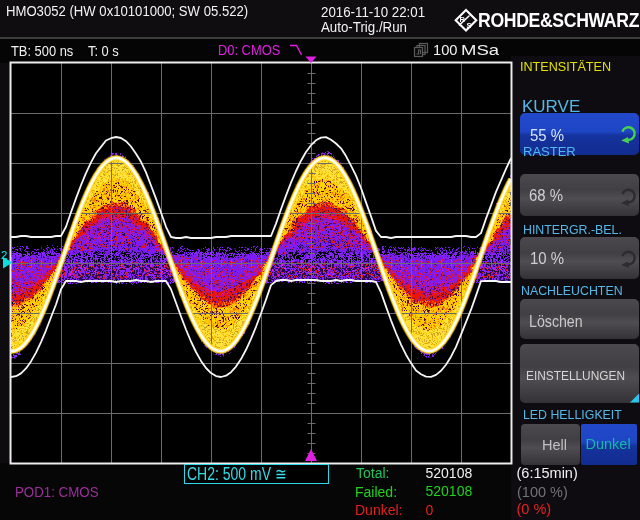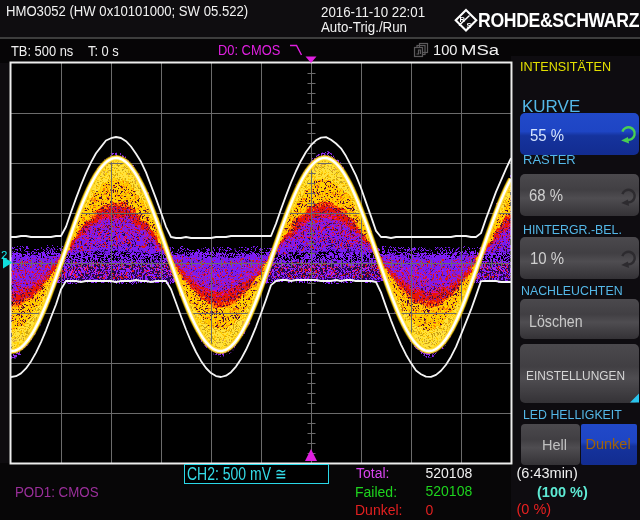--- a/index.html
+++ b/index.html
@@ -130,33 +130,33 @@
 <div class="t" style="left:320.5px;top:19.1px;font-size:14px;color:#f2f2f2;font-weight:normal;letter-spacing:0px;transform:scaleX(0.95);transform-origin:0 0;">Auto-Trig./Run</div>
 <div class="t" style="left:478px;top:8.1px;font-size:20.5px;color:#ffffff;font-weight:bold;letter-spacing:-0.4px;transform:scaleX(0.86);transform-origin:0 0;">ROHDE&amp;SCHWARZ</div>
 <div class="t" style="left:11px;top:42.6px;font-size:14px;color:#f0f0f0;font-weight:normal;letter-spacing:0px;transform:scaleX(0.92);transform-origin:0 0;">TB: 500 ns</div>
 <div class="t" style="left:88px;top:42.6px;font-size:14px;color:#f0f0f0;font-weight:normal;letter-spacing:0px;transform:scaleX(0.92);transform-origin:0 0;">T: 0 s</div>
 <div class="t" style="left:218px;top:42.2px;font-size:14px;color:#e020e0;font-weight:normal;letter-spacing:0px;transform:scaleX(0.92);transform-origin:0 0;">D0: CMOS</div>
 <div class="t" style="left:432.5px;top:42.1px;font-size:14px;color:#f0f0f0;font-weight:normal;letter-spacing:0px;transform:scaleX(1.05);transform-origin:0 0;">100</div>
 <div class="t" style="left:460.8px;top:42.1px;font-size:14px;color:#f0f0f0;font-weight:normal;letter-spacing:0px;transform:scaleX(1.32);transform-origin:0 0;">MSa</div>
 <div class="t" style="left:520px;top:58.6px;font-size:13px;color:#e3e000;font-weight:normal;letter-spacing:0px;transform:scaleX(0.97);transform-origin:0 0;">INTENSITÄTEN</div>
 <div class="t" style="left:522px;top:97.2px;font-size:17px;color:#54b8e8;font-weight:normal;letter-spacing:0px;">KURVE</div>
 <div class="t" style="left:529.5px;top:125.5px;font-size:17px;color:#d5e5ff;font-weight:normal;letter-spacing:0px;transform:scaleX(0.88);transform-origin:0 0;">55 %</div>
-<div class="t" style="left:523px;top:152px;font-size:13px;color:#54b8e8;font-weight:normal;letter-spacing:0px;text-align:right;">RASTER</div>
+<div class="t" style="left:523px;top:144px;font-size:13px;color:#54b8e8;font-weight:normal;letter-spacing:0px;text-align:right;">RASTER</div>
 <div class="t" style="left:529px;top:185.6px;font-size:17px;color:#d0d0d0;font-weight:normal;letter-spacing:0px;transform:scaleX(0.88);transform-origin:0 0;">68 %</div>
 <div class="t" style="left:522.5px;top:221.9px;font-size:13px;color:#54b8e8;font-weight:normal;letter-spacing:0px;transform:scaleX(0.95);transform-origin:0 0;">HINTERGR.-BEL.</div>
 <div class="t" style="left:529.5px;top:248.6px;font-size:17px;color:#d0d0d0;font-weight:normal;letter-spacing:0px;transform:scaleX(0.88);transform-origin:0 0;">10 %</div>
 <div class="t" style="left:521px;top:283.1px;font-size:13px;color:#54b8e8;font-weight:normal;letter-spacing:0px;transform:scaleX(0.95);transform-origin:0 0;">NACHLEUCHTEN</div>
 <div class="t" style="left:529px;top:311.9px;font-size:16.5px;color:#c8c8c8;font-weight:normal;letter-spacing:0px;transform:scaleX(0.86);transform-origin:0 0;">Löschen</div>
 <div class="t" style="left:526px;top:367.9px;font-size:13.5px;color:#d5d5d5;font-weight:normal;letter-spacing:0px;transform:scaleX(0.88);transform-origin:0 0;">EINSTELLUNGEN</div>
 <div class="t" style="left:523px;top:407.1px;font-size:13px;color:#54b8e8;font-weight:normal;letter-spacing:0px;transform:scaleX(0.95);transform-origin:0 0;">LED HELLIGKEIT</div>
 <div class="t" style="left:542px;top:437.1px;font-size:14.5px;color:#c0c0c0;font-weight:normal;letter-spacing:0px;">Hell</div>
-<div class="t" style="left:585.5px;top:436.1px;font-size:14.5px;color:#a16207;font-weight:normal;letter-spacing:0px;">Dunkel</div>
-<div class="t" style="left:516.5px;top:465.4px;font-size:14.5px;color:#f0f0f0;font-weight:normal;letter-spacing:0px;">(6:43min)</div>
-<div class="t" style="left:537px;top:484.4px;font-size:14.5px;color:#5eead4;font-weight:bold;letter-spacing:0px;">(100 %)</div>
+<div class="t" style="left:585.5px;top:436.1px;font-size:14.5px;color:#14b8a6;font-weight:normal;letter-spacing:0px;">Dunkel</div>
+<div class="t" style="left:516.5px;top:465.4px;font-size:14.5px;color:#f0f0f0;font-weight:normal;letter-spacing:0px;">(6:15min)</div>
+<div class="t" style="left:517px;top:484.4px;font-size:14.5px;color:#737373;font-weight:normal;letter-spacing:0px;">(100 %)</div>
 <div class="t" style="left:516.5px;top:501.1px;font-size:14.5px;color:#e82020;font-weight:normal;letter-spacing:0px;">(0 %)</div>
 <div class="t" style="left:15.4px;top:484.2px;font-size:14px;color:#9b2f9b;font-weight:normal;letter-spacing:0px;transform:scaleX(0.95);transform-origin:0 0;">POD1: CMOS</div>
 <div style="position:absolute;left:183.5px;top:464px;width:145px;height:20px;border:1.5px solid #2ad8e8;box-sizing:border-box;background:#000"></div>
 <div class="t" style="left:186.5px;top:464.1px;font-size:17.5px;color:#35dce8;font-weight:normal;letter-spacing:0px;transform:scaleX(0.8);transform-origin:0 0;">CH2: 500 mV ≅</div>
-<div class="t" style="left:356px;top:465.3px;font-size:14px;color:#d946ef;font-weight:normal;letter-spacing:0px;">Total:</div>
+<div class="t" style="left:356px;top:465.3px;font-size:14px;color:#22c55e;font-weight:normal;letter-spacing:0px;">Total:</div>
 <div class="t" style="left:425.5px;top:464.7px;font-size:14px;color:#f0f0f0;font-weight:normal;letter-spacing:0px;">520108</div>
 <div class="t" style="left:355px;top:483.5px;font-size:14px;color:#1ed41e;font-weight:normal;letter-spacing:0px;">Failed:</div>
 <div class="t" style="left:425.5px;top:483.2px;font-size:14px;color:#1ed41e;font-weight:normal;letter-spacing:0px;">520108</div>
 <div class="t" style="left:355px;top:502.4px;font-size:14px;color:#e02020;font-weight:normal;letter-spacing:0px;">Dunkel:</div>
 <div class="t" style="left:425.5px;top:502.2px;font-size:14px;color:#e02020;font-weight:normal;letter-spacing:0px;">0</div>
 </body></html>

